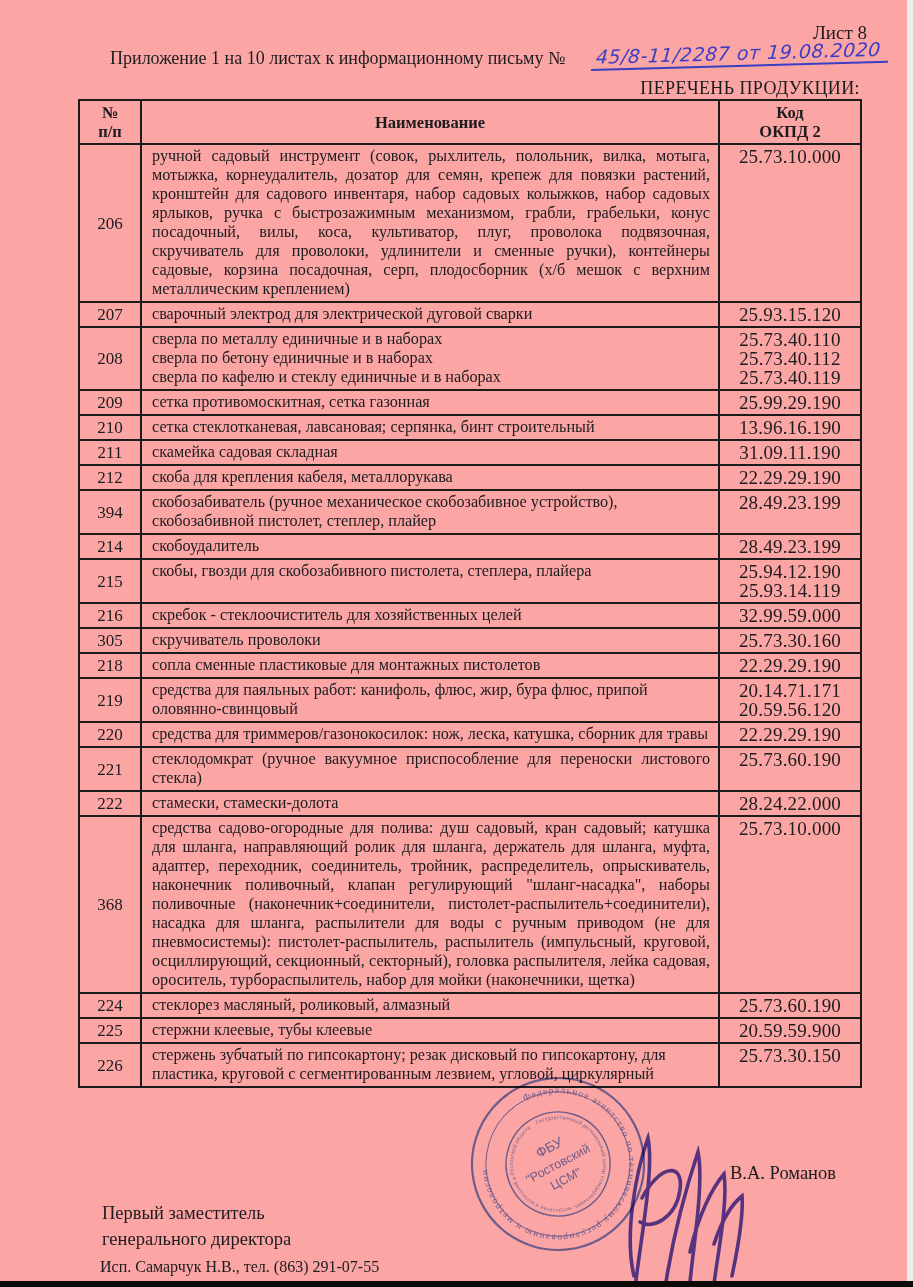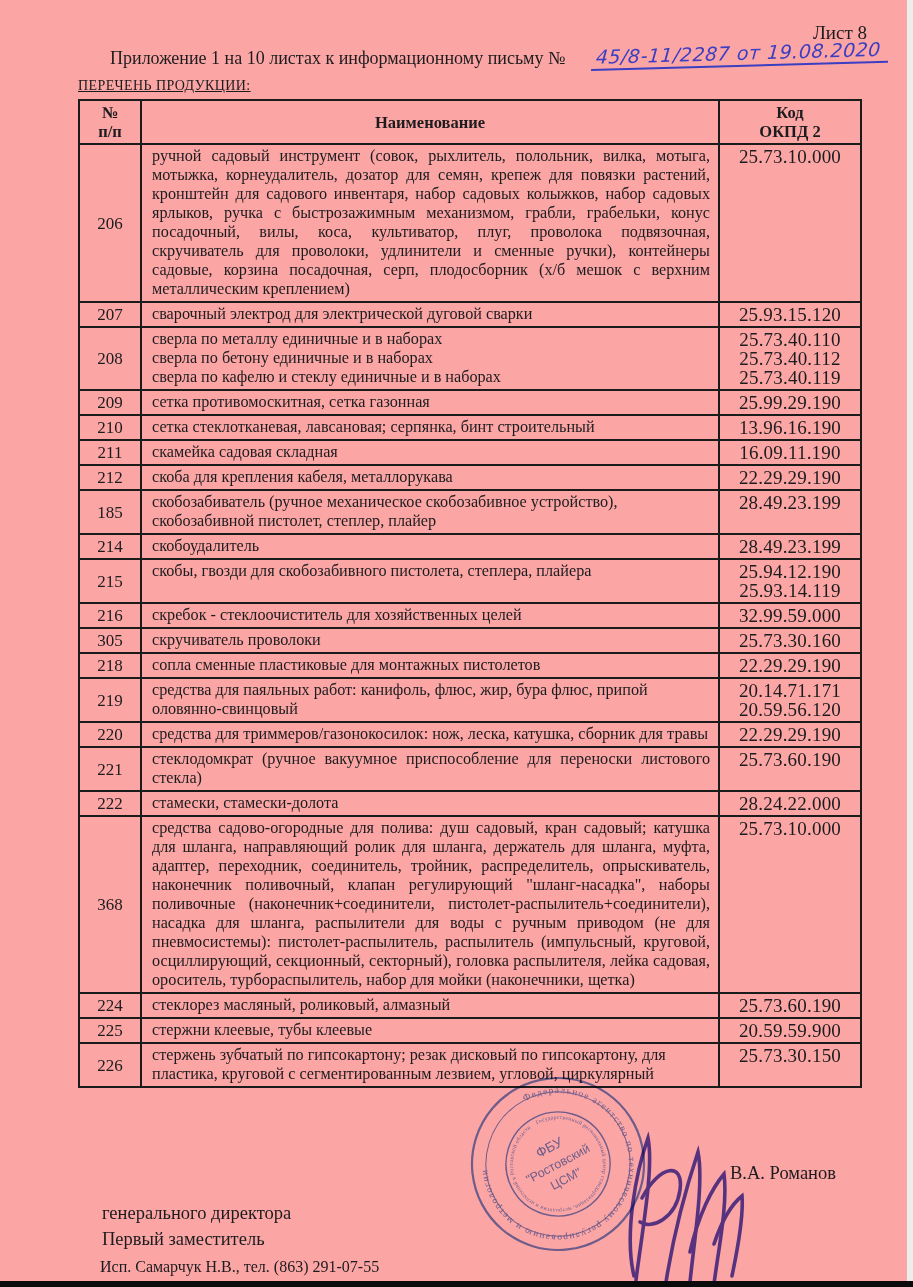--- a/index.html
+++ b/index.html
@@ -13,21 +13,21 @@
     position:absolute;top:46px;left:110px;width:780px;
     font-size:18px;display:flex;align-items:center;gap:26px;white-space:nowrap;
   }
   .handwritten{
     display:inline-block;
     font-family:"DejaVu Sans", sans-serif;font-style:italic;font-size:19px;
     color:#3a3ec2;letter-spacing:0.5px;
     border-bottom:2px solid #3a3ec2;padding:0 8px 1px 4px;
     transform:rotate(-1.6deg) skewX(-6deg);transform-origin:left bottom;
   }
-  .doc-title{position:absolute;top:78px;left:78px;width:782px;text-align:left;font-size:14px;letter-spacing:0.4px;text-decoration:underline;}
+  .doc-title{position:absolute;top:78px;left:78px;width:782px;text-align:right;font-size:18px;letter-spacing:0.4px;}
   table.products{
     position:absolute;top:99px;left:78px;width:782px;
     border-collapse:collapse;table-layout:fixed;
   }
   table.products th, table.products td{
     border:2px solid #1b1b1b;
   }
   col.c-num{width:62px;}
   col.c-name{width:578px;}
   col.c-code{width:142px;}
@@ -128,34 +128,34 @@
           <td class="code-cell">
             <div>13.96.16.190</div>
           </td>
         </tr>
         <tr>
           <td class="num-cell">211</td>
           <td class="name-cell">
             <div class="nline">скамейка садовая складная</div>
           </td>
           <td class="code-cell">
-            <div>16.09.11.190</div>
+            <div>31.09.11.190</div>
           </td>
         </tr>
         <tr>
           <td class="num-cell">212</td>
           <td class="name-cell">
             <div class="nline">скоба для крепления кабеля, металлорукава</div>
           </td>
           <td class="code-cell">
             <div>22.29.29.190</div>
           </td>
         </tr>
         <tr>
-          <td class="num-cell">185</td>
+          <td class="num-cell">394</td>
           <td class="name-cell">
             <div class="nline">скобозабиватель (ручное механическое скобозабивное устройство), скобозабивной пистолет, степлер, плайер</div>
           </td>
           <td class="code-cell">
             <div>28.49.23.199</div>
           </td>
         </tr>
         <tr>
           <td class="num-cell">214</td>
           <td class="name-cell">
@@ -272,22 +272,22 @@
             <div class="nline">стержень зубчатый по гипсокартону; резак дисковый по гипсокартону, для пластика, круговой с сегментированным лезвием, угловой, циркулярный</div>
           </td>
           <td class="code-cell">
             <div>25.73.30.150</div>
           </td>
         </tr>
       </tbody>
   </table>
 
   <div class="footer-left">
+    <div>Первый заместитель</div>
     <div>генерального директора</div>
-    <div>Первый заместитель</div>
   </div>
   <div class="executor">Исп. Самарчук Н.В., тел. (863) 291-07-55</div>
   <div class="signer">В.А. Романов</div>
 
   <svg class="stamp" viewBox="0 0 196 196">
     <g transform="rotate(-28 98 98)" fill="none" stroke="#5b7ecf">
       <circle cx="98" cy="98" r="86" stroke-width="2.2"></circle>
       <circle cx="98" cy="98" r="72" stroke-width="1"></circle>
       <circle cx="98" cy="98" r="52" stroke-width="1.4"></circle>
       <path id="stamp-outer-arc" d="M 98,27 a 71,71 0 1,1 -0.01,0" stroke="none"></path>

